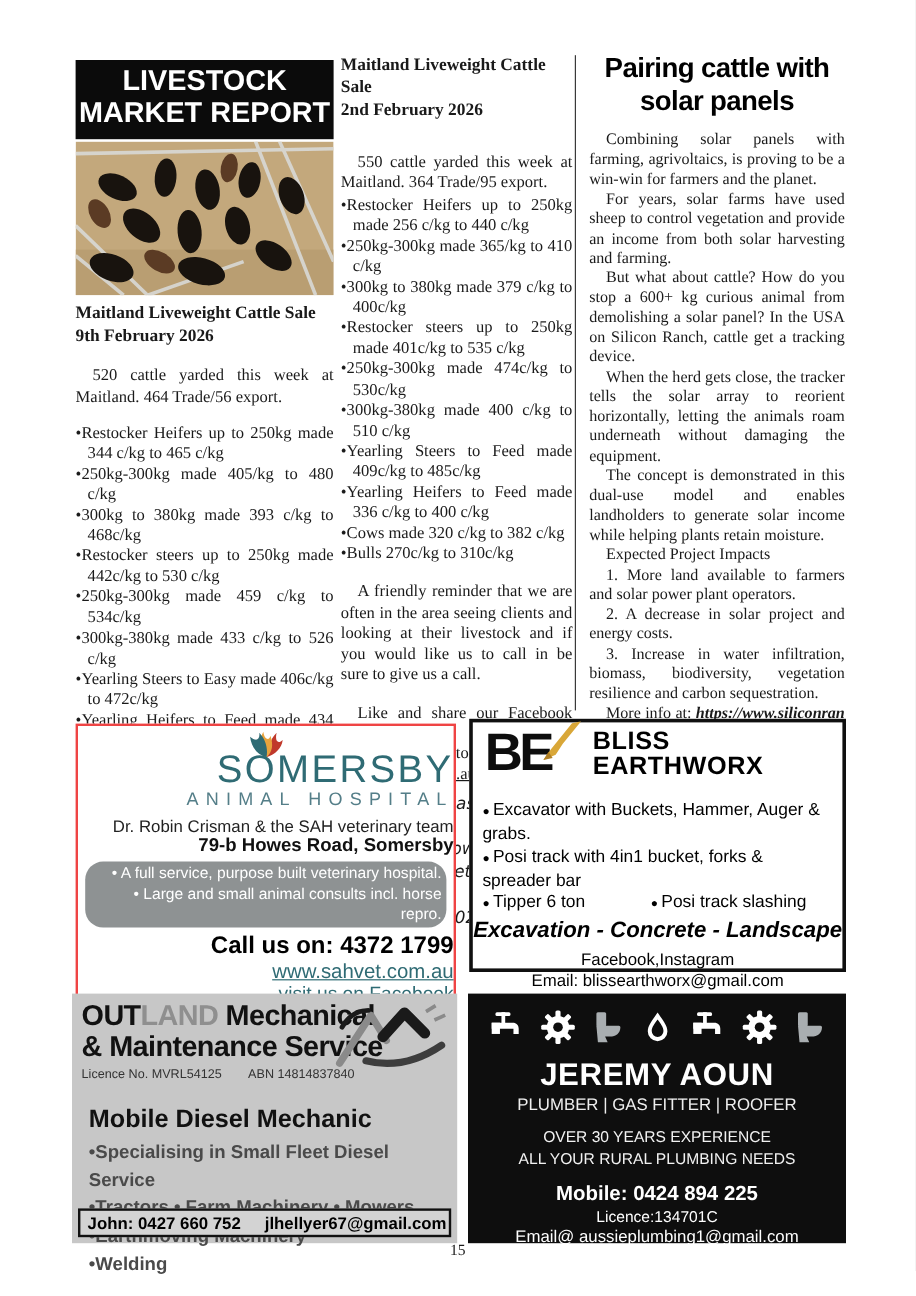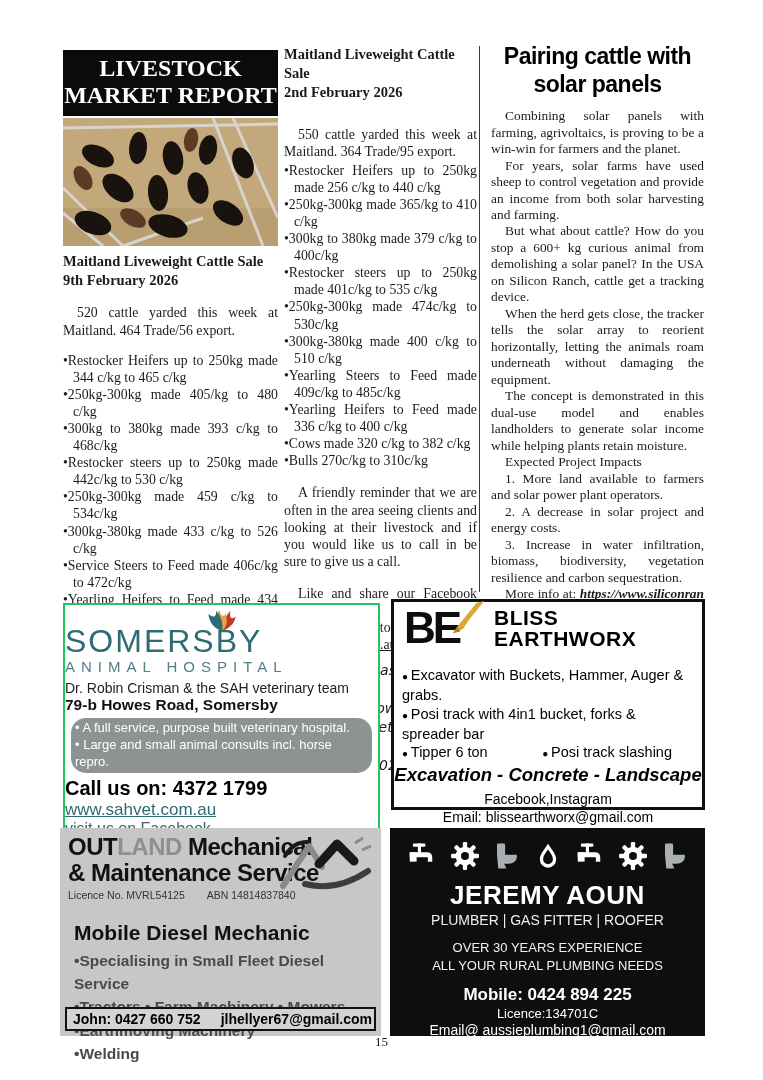--- a/index.html
+++ b/index.html
@@ -10,21 +10,21 @@
   }
   
   .col { position:absolute; top:50px; }
   .col-left  { left:63px;  width:215px; }
   .col-mid   { left:284px; top:45px; width:193px; }
   .col-right { left:491px; top:42px; width:213px; }
   .divider { position:absolute; left:479px; top:46px; height:546px; width:0;
              border-left:1.5px solid #3a3a3a; }
 
   .banner { background:#0b0b0b; color:#fff; text-align:center;
-            font-family:Liberation Serif, serif; font-weight:bold;
+            font-family:Liberation Sans, sans-serif; font-weight:bold;
             font-size:24px; line-height:1.12; padding:5px 0 7px; }
   .banner div { white-space:nowrap; }
 
   .photo { display:block; width:215px; height:128px; margin-top:2px; }
 
   .sale-title { font-weight:bold; font-size:14.5px; line-height:1.3; margin-top:6px; }
   .para { font-size:13.8px; line-height:1.24; text-align:justify; margin:0; }
   .indent { text-indent:14px; }
   .mt { margin-top:15px; }
 
@@ -41,22 +41,22 @@
   .art-title { font-family:"Liberation Sans", sans-serif; font-weight:800;
                font-size:23px; letter-spacing:-0.5px; line-height:1.22;
                text-align:center; color:#000; margin-bottom:10px; }
   .art-title div { white-space:nowrap; }
   .art-p { font-size:13.4px; line-height:1.23; text-align:justify;
            text-indent:14px; margin:0; }
   .url-p { font-weight:bold; font-style:italic; word-break:break-all; }
 
   
   .ad-somersby { position:absolute; left:63px; top:603px; width:317px; height:248px;
-    box-sizing:border-box; border:2px solid #22c55e; background:#fff;
-    text-align:left; font-family:"Liberation Sans", sans-serif; }
+    box-sizing:border-box; border:2px solid #ef4444; background:#fff;
+    text-align:right; font-family:"Liberation Sans", sans-serif; }
   .som-flame { display:block; margin:2px auto -8px; }
   .som-name { color:#2f6b74; font-size:32px; letter-spacing:2px; line-height:1.0; }
   .som-sub  { color:#547e88; font-size:15px; letter-spacing:6px; margin-top:1px; }
   .som-team { color:#222; font-size:14px; margin-top:5px; }
   .som-addr { color:#111; font-weight:bold; font-size:15.5px; }
   .som-pill { background:#8e9293; color:#fff; border-radius:15px;
               font-size:13px; line-height:1.3; padding:2px 4px; margin:4px 6px; }
   .som-call { font-weight:bold; font-size:20px; color:#000; margin-top:3px; }
   .som-web  { color:#2f6b74; font-size:17px; text-decoration:underline; }
   .som-fb   { color:#2f6b74; font-size:16px; }
@@ -174,21 +174,21 @@
 
     <p class="para indent mt">520 cattle yarded this week at Maitland.  464  Trade/56 export.</p>
 
     <ul class="prices">
       <li>Restocker Heifers up to 250kg made 344 c/kg to 465 c/kg</li>
       <li>250kg-300kg made 405/kg to 480 c/kg</li>
       <li>300kg to 380kg made 393 c/kg to 468c/kg</li>
       <li>Restocker steers up to 250kg made 442c/kg to 530 c/kg</li>
       <li>250kg-300kg made 459 c/kg to 534c/kg</li>
       <li>300kg-380kg made 433 c/kg to 526 c/kg</li>
-      <li>Service Steers to Feed made 406c/kg to 472c/kg</li>
+      <li>Yearling Steers to Easy made 406c/kg to 472c/kg</li>
       <li>Yearling Heifers to Feed made 434 c/kg to 462 c/kg</li>
       <li>Cows made 339 c/kg to 388 c/kg</li>
       <li>Bulls 334c/kg to 360c/kg</li>
     </ul>
   </div>
 
   <div class="col col-mid">
     <div class="sale-title" style="margin-top:0">
       <span>Maitland Liveweight Cattle Sale</span><br>
       <span>2nd February 2026</span>

